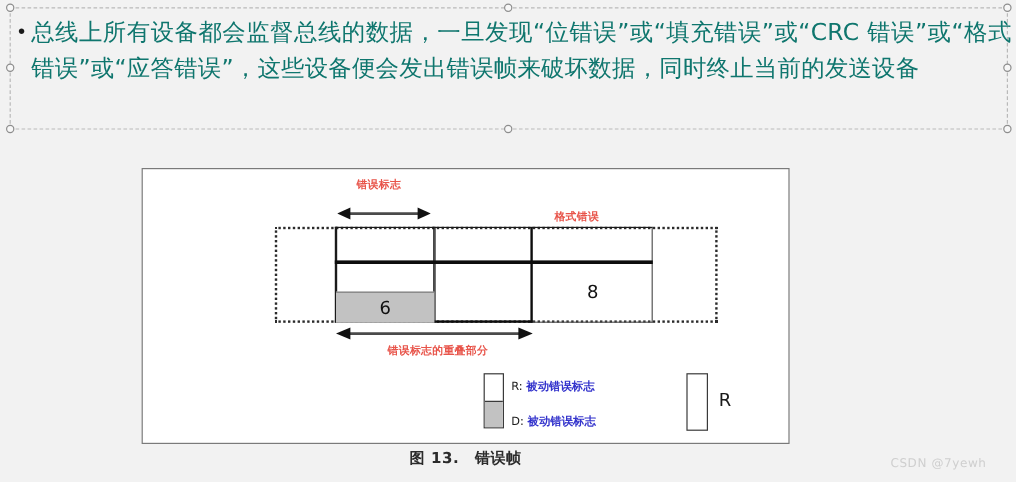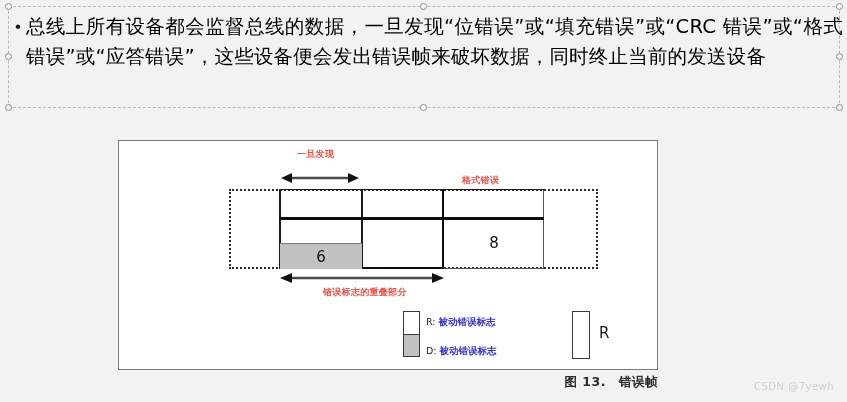--- a/index.html
+++ b/index.html
@@ -31,21 +31,21 @@
   #bullet-row{
     position:absolute;left:10px;top:12px;right:4px;
     display:flex;align-items:flex-start;
   }
   #bullet-dot{
     flex:0 0 auto;width:16px;
     font-size:17px;line-height:30px;color:#1a1a1a;text-align:center;
   }
   #bullet-text{
     flex:1 1 auto;
-    font-size:19.5px;line-height:30px;color:#000000;
+    font-size:19.5px;line-height:30px;color:#0f766e;
     letter-spacing:.2px;
     font-family:"DejaVu Sans","Liberation Sans",sans-serif;
     white-space:pre-wrap;
     text-align:justify;
   }
 
   
   #figure{
     position:absolute;left:118px;top:140px;width:540px;height:230px;
     background:#ffffff;border:1.5px solid #7a7a7a;box-sizing:border-box;
@@ -147,38 +147,37 @@
     border:1.6px solid #3a3a3a;box-sizing:border-box;background:#fff;
   }
   #r-box-label{
     position:absolute;left:480px;top:183px;font-size:15px;color:#1a1a1a;
     font-family:"DejaVu Sans","Liberation Sans",sans-serif;
   }
 
   
   #caption{
     position:absolute;left:118px;top:374px;width:540px;
-    text-align:right;font-size:12.5px;color:#2b2b2b;font-weight:bold;
+    text-align:center;font-size:12.5px;color:#2b2b2b;font-weight:bold;
     font-family:"DejaVu Sans","Liberation Sans",sans-serif;
     letter-spacing:.5px;
   }
 
   
   #wm-main{
     position:absolute;left:657px;top:355px;
     font-size:30px;color:#2222dd;letter-spacing:-.5px;
     font-family:"DejaVu Sans","Liberation Sans",sans-serif;
     white-space:nowrap;
   }
   #wm-sub{
     position:absolute;left:742px;top:381px;
     font-size:10px;color:#cfcfcf;letter-spacing:.5px;
     font-family:"DejaVu Sans","Liberation Sans",sans-serif;
     white-space:nowrap;
-    margin-left:12px;
   }
 </style>
 </head>
 <body>
 
 <div id="page">
 
   <div id="textbox">
     <div class="handle" style="left:-4px;top:-4px;"></div>
     <div class="handle" style="left:calc(50% - 4px);top:-4px;"></div>
@@ -191,21 +190,21 @@
   </div>
 
   <div id="bullet-row">
     <div id="bullet-dot">•</div>
     <div id="bullet-text">总线上所有设备都会监督总线的数据，一旦发现“位错误”或“填充错误”或“CRC 错误”或“格式错误”或“应答错误”，这些设备便会发出错误帧来破坏数据，同时终止当前的发送设备</div>
   </div>
 
   <div id="figure">
     <div id="figure-inner">
 
-      <div class="redlabel" id="lbl-errflag">一旦发现</div>
+      <div class="redlabel" id="lbl-errflag">错误标志</div>
       <div class="redlabel" id="lbl-delim">格式错误</div>
       <div class="redlabel" id="lbl-overlap">错误标志的重叠部分</div>
 
       <svg class="arrow" id="arrow-top" viewBox="0 0 78 12">
         <line x1="8" y1="6" x2="70" y2="6" stroke="#4a4a4a" stroke-width="2.4"></line>
         <polygon points="0,6 11,1 11,11" fill="#111"></polygon>
         <polygon points="78,6 67,1 67,11" fill="#111"></polygon>
       </svg>
 
       <div id="dotted-box"></div>

